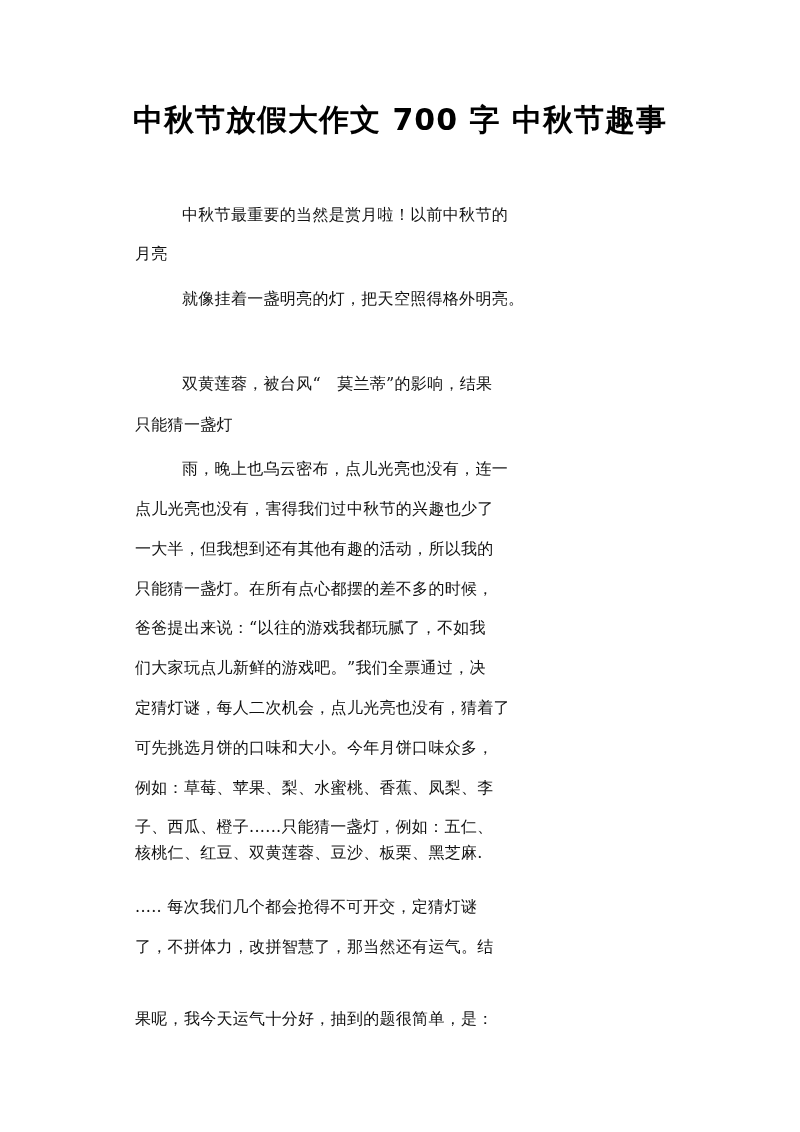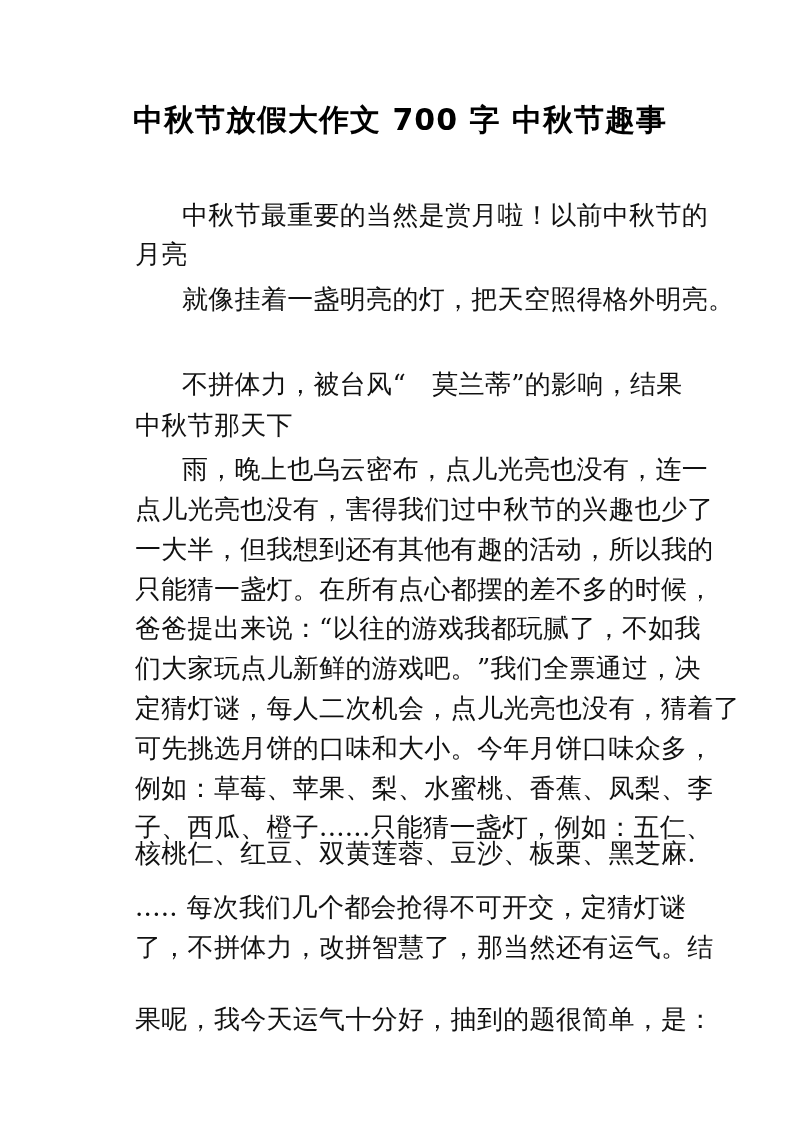--- a/index.html
+++ b/index.html
@@ -1,31 +1,31 @@
 <!DOCTYPE html>
 <html><head>
 <meta charset="utf-8">
 <style>
   html, body { margin:0; padding:0; background:#ffffff; }
   body { width:800px; height:1132px; position:relative; overflow:hidden; font-family:"DejaVu Serif","Liberation Serif",serif; color:#111; }
   .title { position:absolute; top:100px; left:0; width:800px; text-align:center; font-family:"DejaVu Sans","Liberation Sans",sans-serif; font-weight:bold; font-size:30px; letter-spacing:1px; color:#000; }
-  .line { position:absolute; left:135px; font-size:26px; line-height:30px; white-space:nowrap; color:#111; letter-spacing:0.3px; }
+  .line { position:absolute; left:135px; font-size:16px; line-height:30px; white-space:nowrap; color:#111; letter-spacing:0.3px; }
   .indent { left:182px; }
 </style>
 </head>
 <body>
 
 <div>
   <div class="title">中秋节放假大作文 700 字  中秋节趣事</div>
 
   <div class="line indent" style="top:200px">中秋节最重要的当然是赏月啦！以前中秋节的</div>
   <div class="line" style="top:239px">月亮</div>
   <div class="line indent" style="top:284px">就像挂着一盏明亮的灯，把天空照得格外明亮。</div>
-  <div class="line indent" style="top:369px">不拼体力，被台风“　莫兰蒂”的影响，结果</div>
-  <div class="line" style="top:410px">中秋节那天下</div>
+  <div class="line indent" style="top:369px">双黄莲蓉，被台风“　莫兰蒂”的影响，结果</div>
+  <div class="line" style="top:410px">只能猜一盏灯</div>
   <div class="line indent" style="top:454px">雨，晚上也乌云密布，点儿光亮也没有，连一</div>
   <div class="line" style="top:494px">点儿光亮也没有，害得我们过中秋节的兴趣也少了</div>
   <div class="line" style="top:534px">一大半，但我想到还有其他有趣的活动，所以我的</div>
   <div class="line" style="top:574px">只能猜一盏灯。在所有点心都摆的差不多的时候，</div>
   <div class="line" style="top:613px">爸爸提出来说：“以往的游戏我都玩腻了，不如我</div>
   <div class="line" style="top:653px">们大家玩点儿新鲜的游戏吧。”我们全票通过，决</div>
   <div class="line" style="top:693px">定猜灯谜，每人二次机会，点儿光亮也没有，猜着了</div>
   <div class="line" style="top:733px">可先挑选月饼的口味和大小。今年月饼口味众多，</div>
   <div class="line" style="top:773px">例如：草莓、苹果、梨、水蜜桃、香蕉、凤梨、李</div>
   <div class="line" style="top:812px">子、西瓜、橙子......只能猜一盏灯，例如：五仁、</div>

